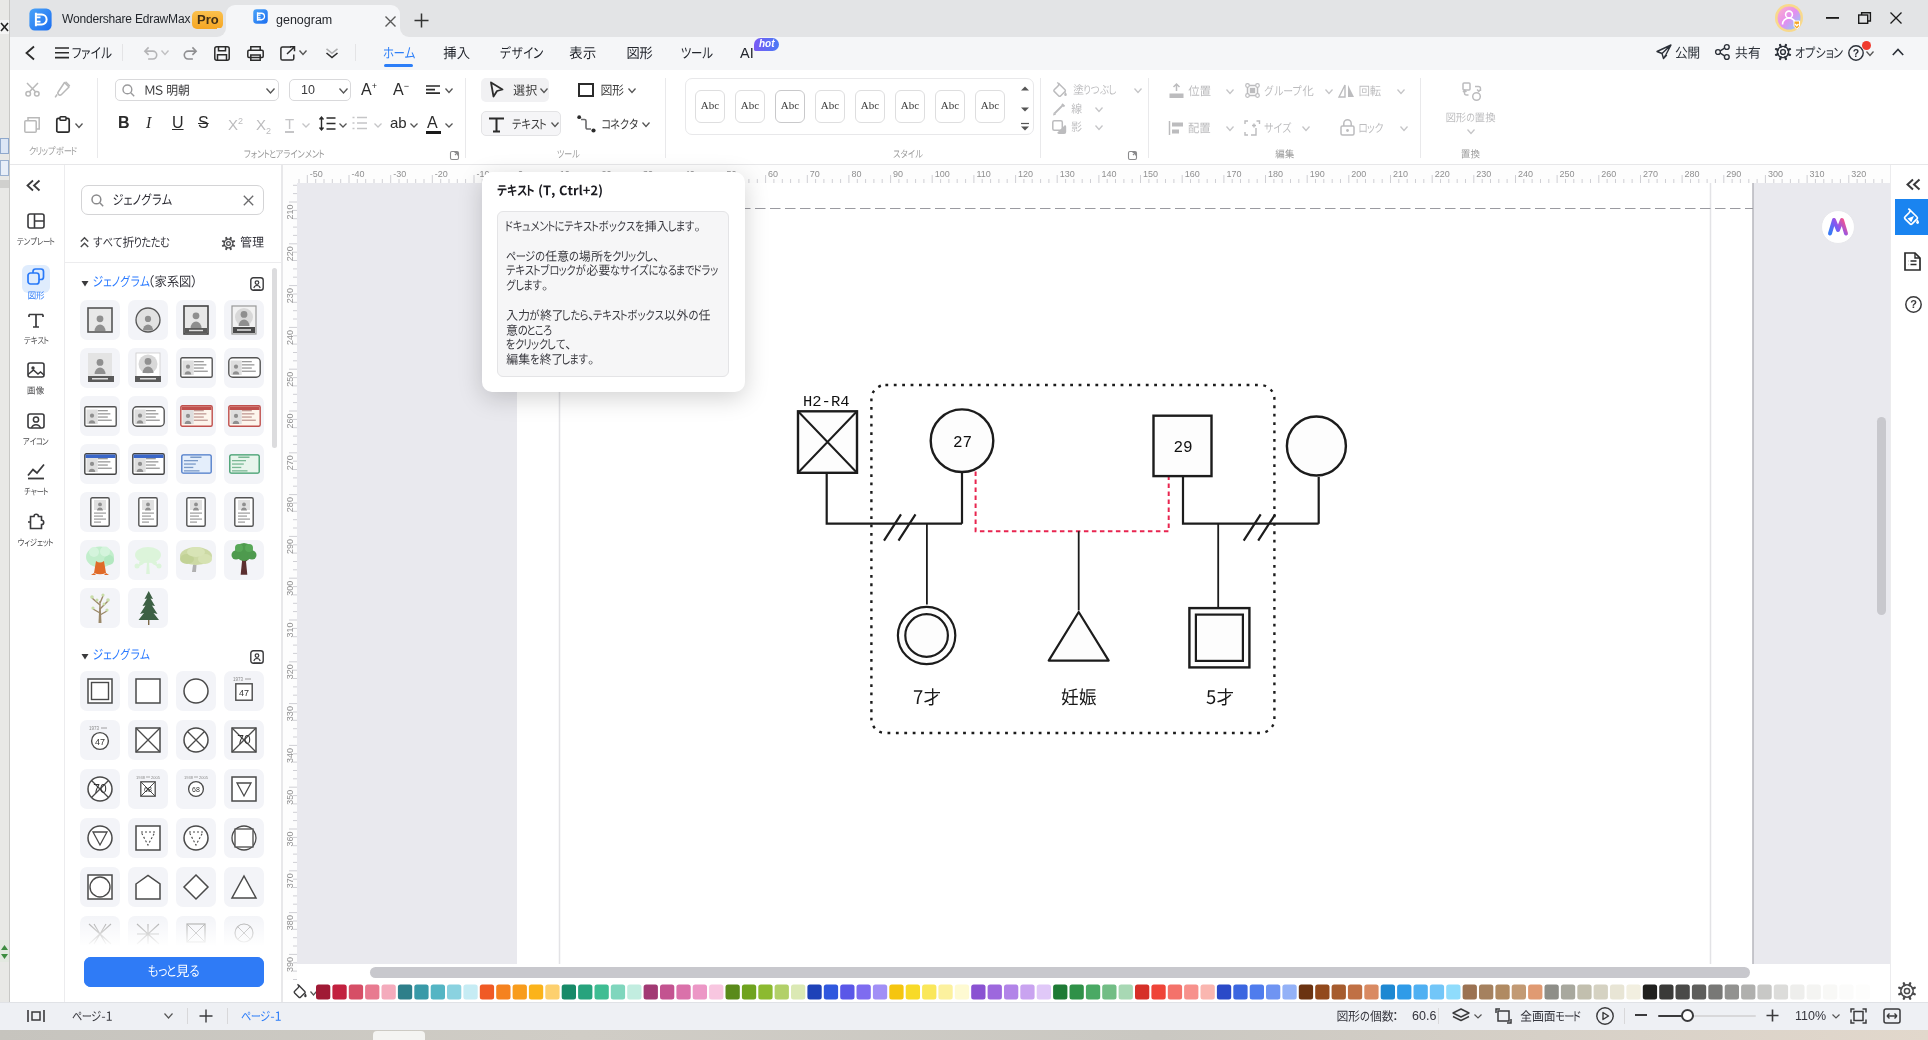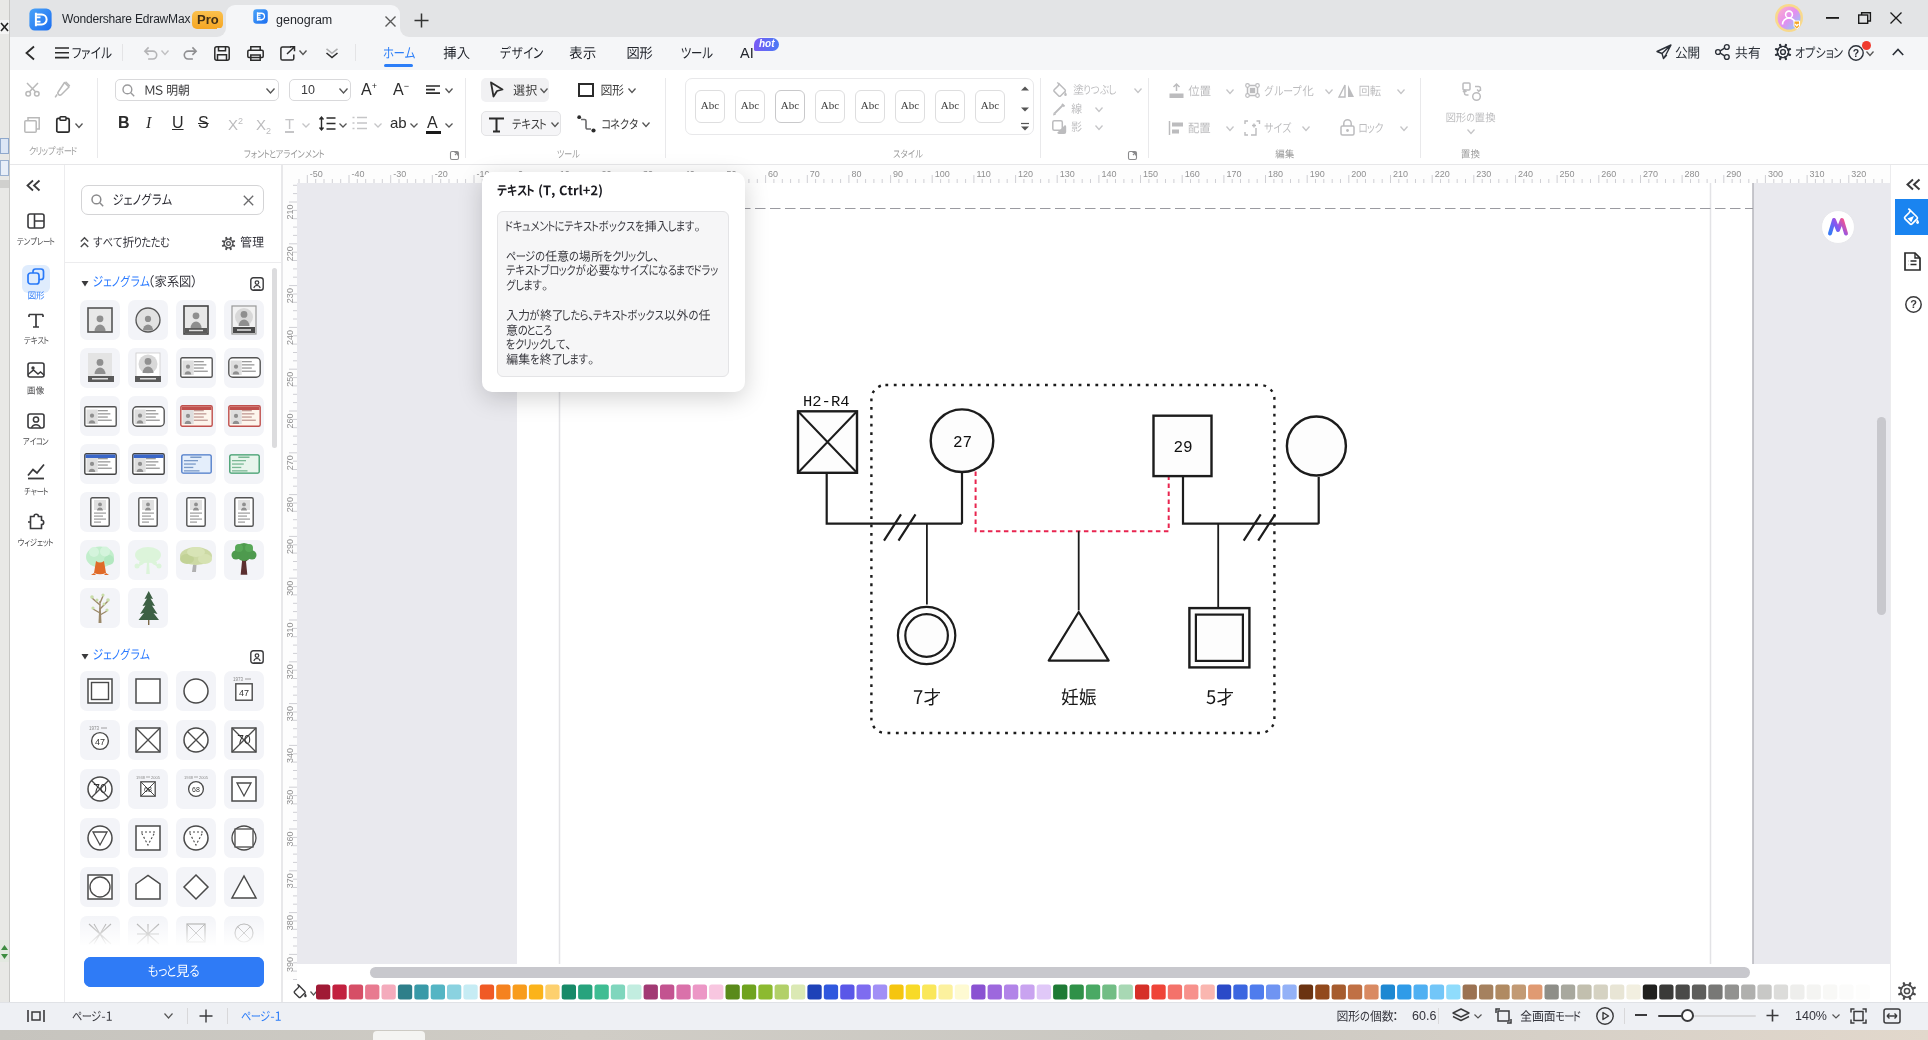--- a/index.html
+++ b/index.html
@@ -1537,21 +1537,21 @@
     <path d="M7 5.5 L12.5 9 L7 12.5 Z" fill="none" stroke="#3a3a3c" stroke-width="1.4" stroke-linejoin="round"></path>
   </svg>
 <div class="vsep" style="left:1624px;top:1008px;height:16px;background:#d8d8da"></div>
 <div class="abs" style="left:1635px;top:1014px;width:12px;height:2px;background:#3a3a3c"></div>
 <div class="abs" style="left:1658px;top:1014.5px;width:24px;height:2.5px;background:#3a3a3c;border-radius:2px"></div>
 <div class="abs" style="left:1694px;top:1014.5px;width:62px;height:2.5px;background:#d8d8da;border-radius:2px"></div>
 <div class="abs" style="left:1681px;top:1009px;width:13px;height:13px;border:2px solid #3a3a3c;border-radius:50%;background:#fff"></div>
 <svg class="ic " style="left:1766px;top:1009px" width="13" height="13" viewBox="0 0 13 13">
     <path d="M6.5 0.5 V12.5 M0.5 6.5 H12.5" stroke="#3a3a3c" stroke-width="1.6" fill="none"></path>
   </svg>
-<div class="abs" style="left:1795px;top:1009px;font-size:12.5px;color:#33333b">140%</div>
+<div class="abs" style="left:1795px;top:1009px;font-size:12.5px;color:#33333b">110%</div>
 <svg class="ic " style="left:1832px;top:1014px" width="8" height="5" viewBox="0 0 8 5">
     <path d="M0.5 0.5 L4 4 L7.5 0.5" stroke="#555" stroke-width="1.2" fill="none"></path>
   </svg>
 <svg class="ic " style="left:1850px;top:1008px" width="17" height="16" viewBox="0 0 17 16">
     <rect x="4" y="3.5" width="9" height="9" fill="none" stroke="#3a3a3c" stroke-width="1.5"></rect>
     <path d="M1 4.5 V1 h3.5 M12.5 1 H16 v3.5 M16 11.5 V15 h-3.5 M4.5 15 H1 v-3.5" stroke="#3a3a3c" stroke-width="1.5" fill="none"></path>
   </svg>
 <svg class="ic " style="left:1883px;top:1008px" width="18" height="16" viewBox="0 0 18 16">
     <rect x="1" y="1" width="16" height="14" rx="2" fill="none" stroke="#3a3a3c" stroke-width="1.5"></rect>
     <path d="M4 8 h10 M4 8 l2.5 -2.5 M4 8 l2.5 2.5 M14 8 l-2.5 -2.5 M14 8 l-2.5 2.5" stroke="#3a3a3c" stroke-width="1.4" fill="none"></path>

